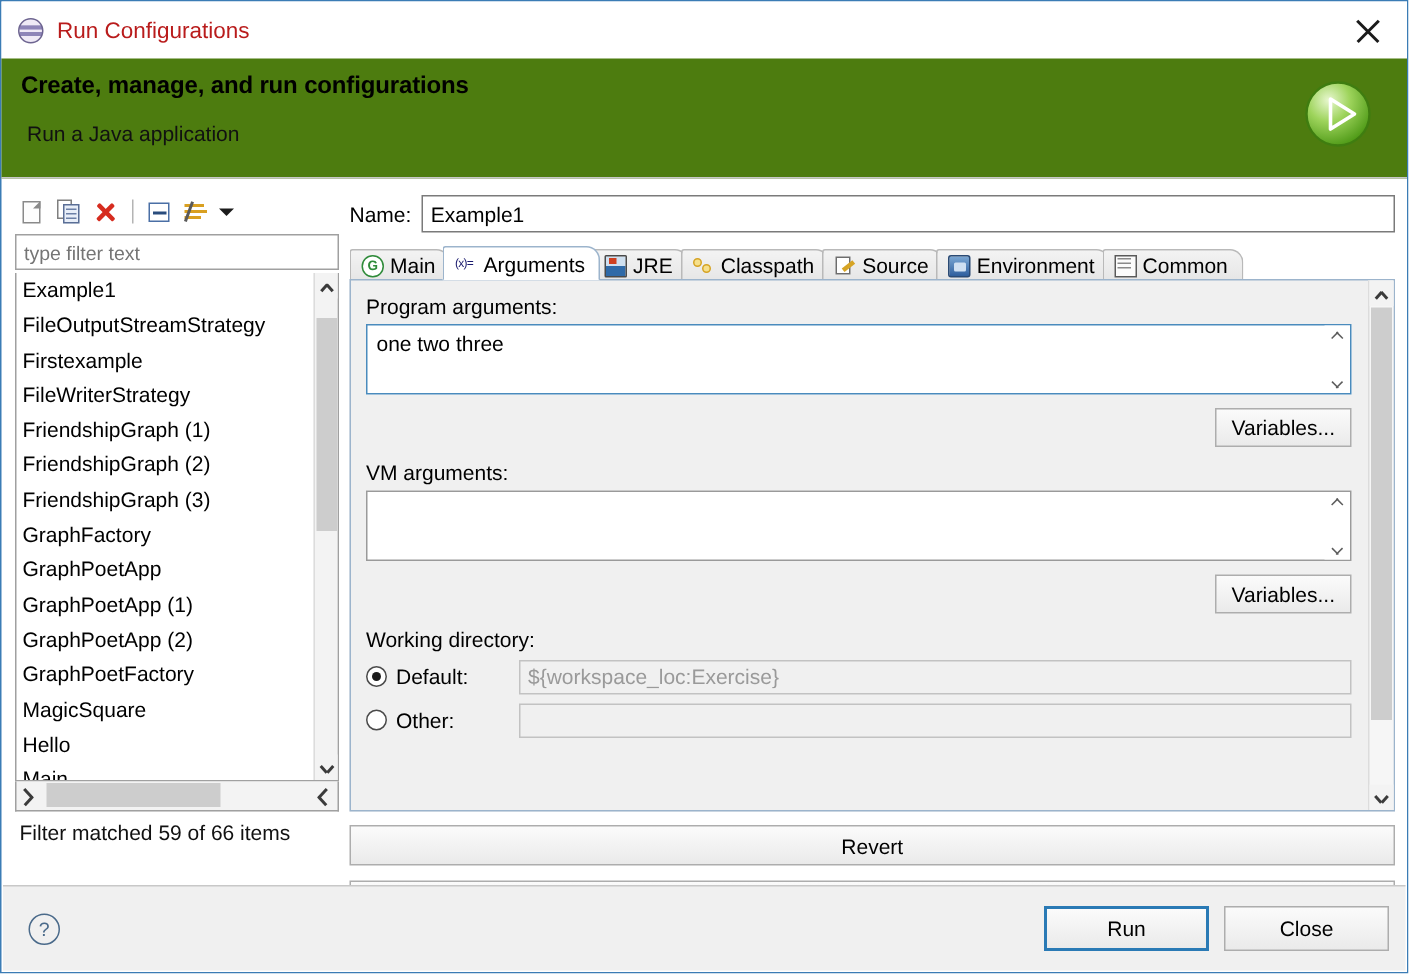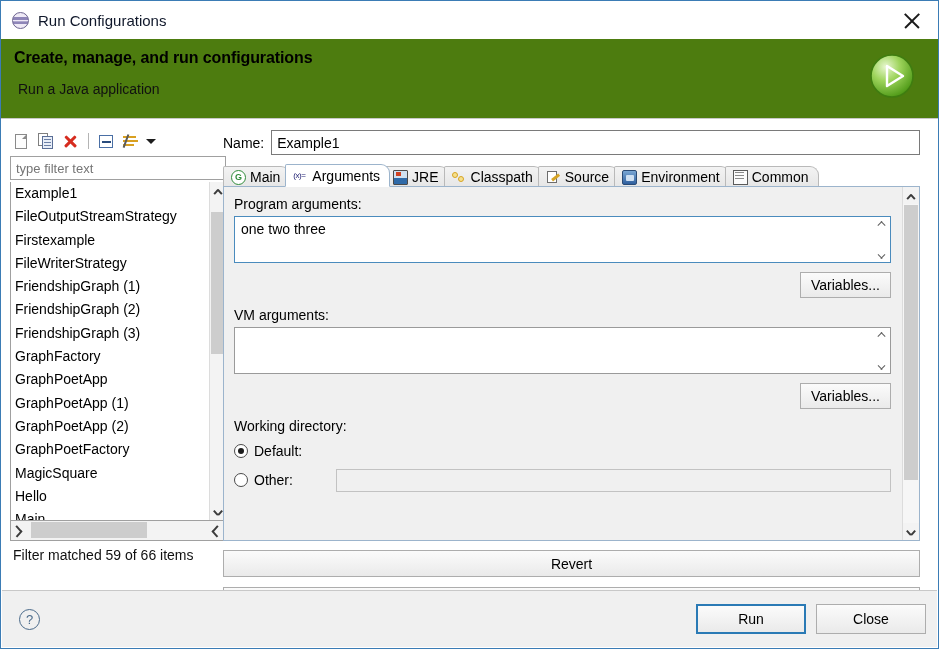--- a/index.html
+++ b/index.html
@@ -27,21 +27,21 @@
   }
   .title-icon {
     margin-left: 11px; width: 17px; height: 17px;
     border-radius: 50%;
     background: linear-gradient(#efeaf6 0%, #efeaf6 26%, #8e85b8 27%, #8e85b8 44%,
                                 #efeaf6 45%, #efeaf6 56%, #8e85b8 57%, #8e85b8 73%,
                                 #efeaf6 74%, #efeaf6 100%);
     border: 1px solid #6d6490;
   }
   .title-text {
-    margin-left: 9px; font-size: 15px; color: #0f172a;
+    margin-left: 9px; font-size: 15px; color: #b91c1c;
   }
   .close-x {
     position: absolute; right: 14px; top: 8px;
     width: 24px; height: 24px; cursor: default;
   }
   .close-x:before, .close-x:after {
     content: ""; position: absolute; left: 2px; top: 11px;
     width: 20px; height: 1.6px; background: #1a1a1a;
   }
   .close-x:before { transform: rotate(45deg); }
@@ -196,21 +196,21 @@
   .hs-thumb {
     position: absolute; left: 20px; top: 1px; width: 116px; height: 16px;
     background: #cdcdcd;
   }
   #filterstatus {
     margin-top: 6px; font-size: 14px; color: #111; padding-left: 3px;
   }
 
   
   #rightpane {
-    position: absolute; left: 222px; top: 128px; width: 697px; height: 447px;
+    position: absolute; left: 232px; top: 128px; width: 697px; height: 447px;
   }
   #namerow { display: flex; align-items: center; height: 27px; }
   #namelabel { font-size: 14px; margin-right: 7px; }
   #nameinput {
     flex: 1; height: 25px; border: 1px solid #7a7a7a; background: #fff;
     font-size: 14px; padding: 0 5px; font-family: "Liberation Sans", sans-serif;
     outline: none; color: #000;
   }
 
   
@@ -540,20 +540,21 @@
           </div>
         </div>
         <div class="btnrow">
           <button class="btn">Variables...</button>
         </div>
 
         <div class="sect-label" style="margin-top:9px;">Working directory:</div>
         <div class="wd-row">
           <span class="radio on"></span>
           <span class="wd-label">Default:</span>
+          <input class="wd-input" type="text" readonly="" value="${workspace_loc:Exercise}" style="">
         </div>
         <div class="wd-row">
           <span class="radio"></span>
           <span class="wd-label">Other:</span>
           <input class="wd-input empty" type="text" value="" style="">
         </div>
 
       </div>
 
       <div class="body-vscroll">

